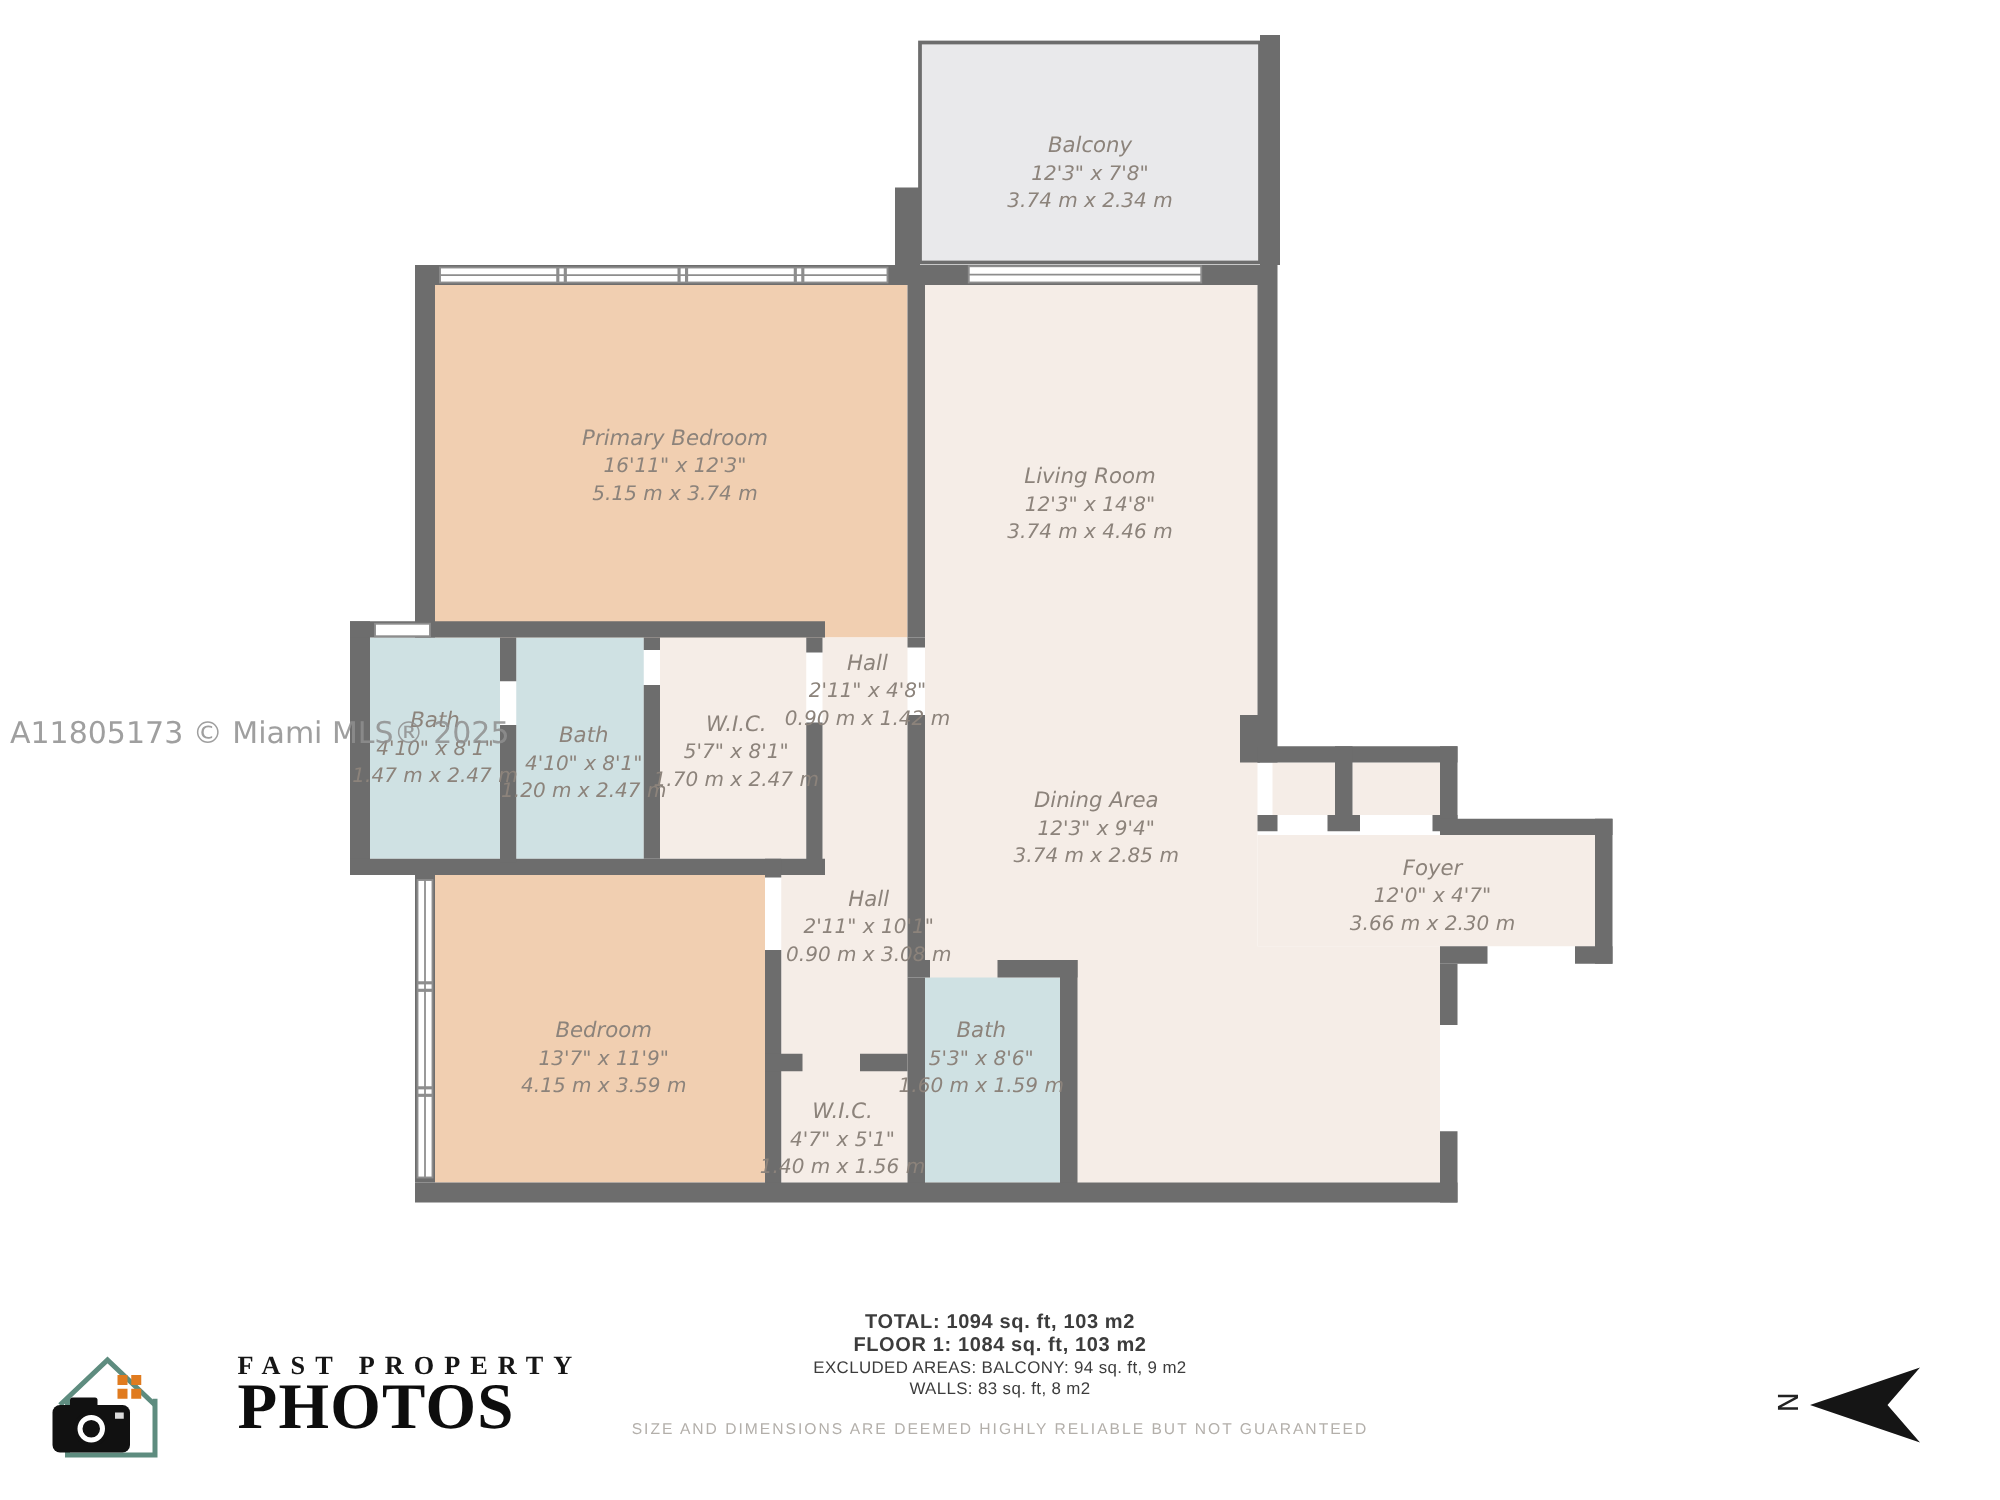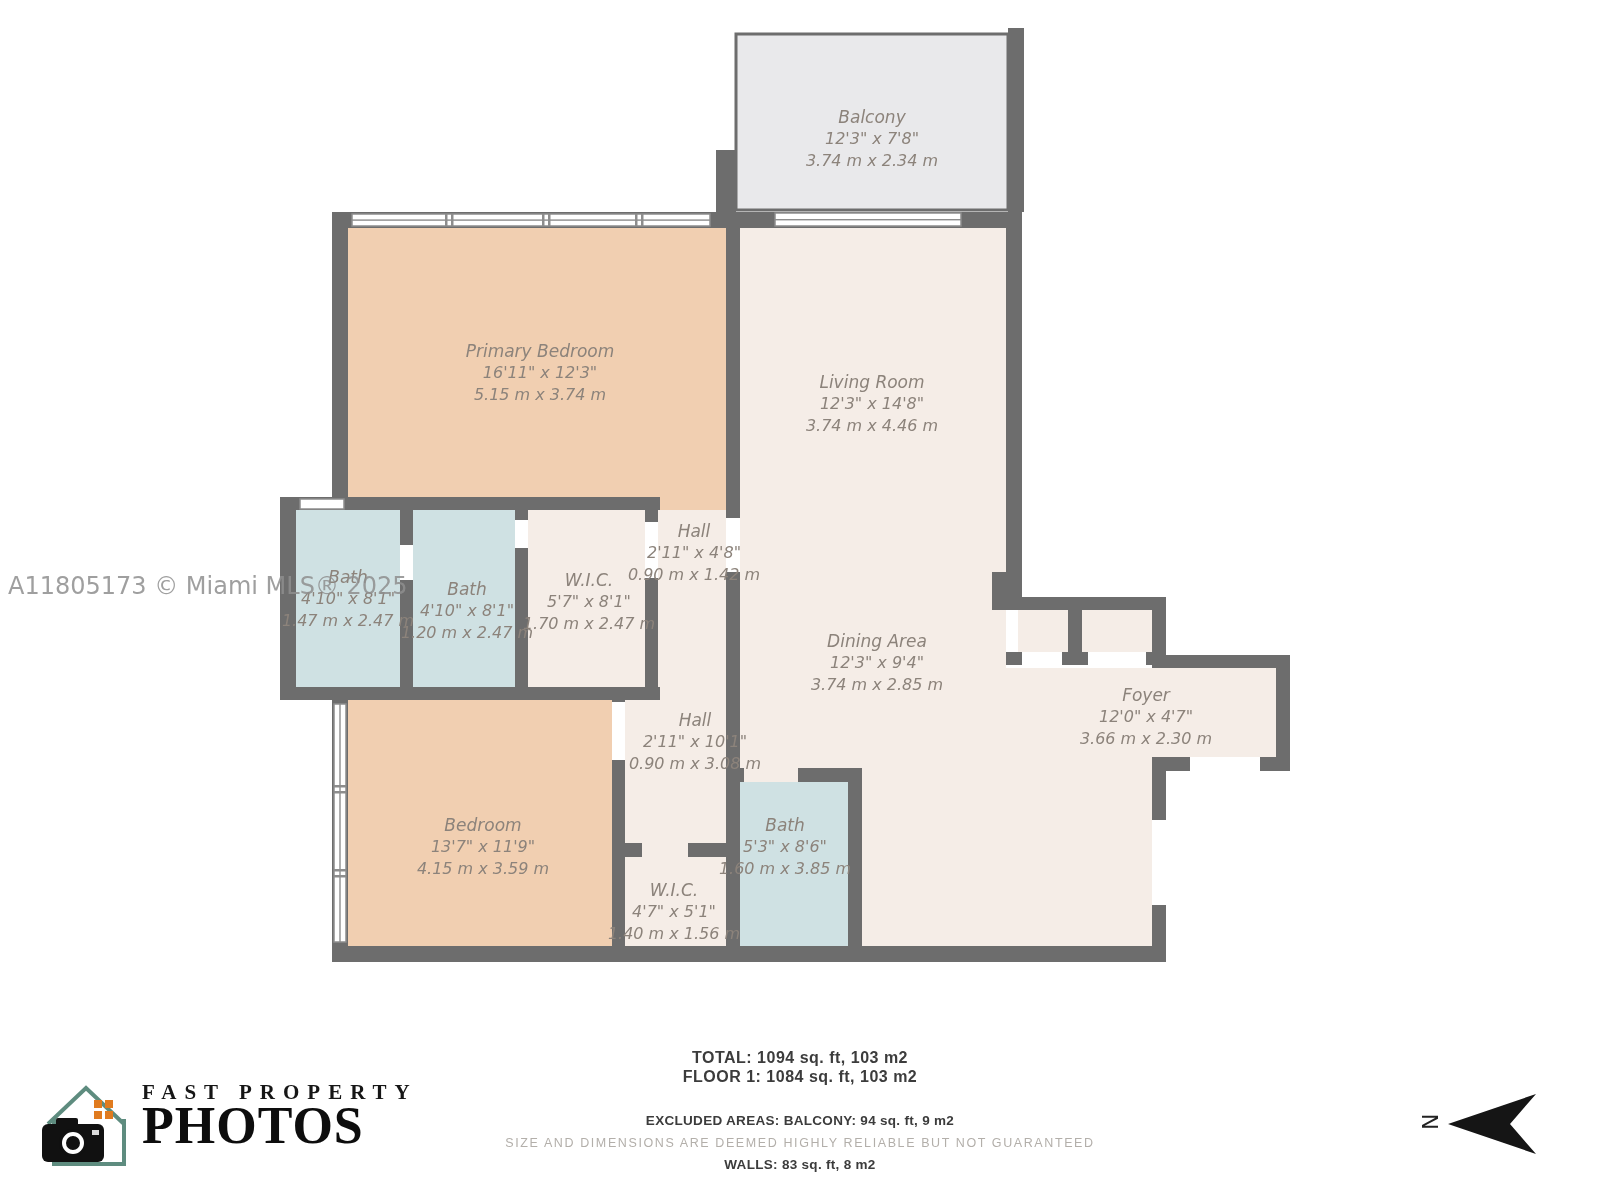--- a/index.html
+++ b/index.html
@@ -21,27 +21,27 @@
               color:var(--label_text,#8c837b);line-height:1.32;white-space:nowrap;z-index:5;font-style:italic;}
   .rname{font-size:17px;}
   .rdim{font-size:16px;}
 
   .watermark{position:absolute;left:8px;top:572px;font-size:24px;color:#8f8f8f;opacity:.85;
              white-space:nowrap;z-index:6;}
 
   .summary{position:absolute;left:0;width:100%;top:1048px;text-align:center;
            font-family:"Liberation Sans",sans-serif;color:#3c3c3c;z-index:4;}
   .sum-main{font-size:16px;font-weight:bold;letter-spacing:.5px;line-height:1.2;}
-  .sum-sub{font-size:13.5px;font-weight:bold;letter-spacing:.3px;line-height:1.2;margin-top:27px;}
+  .sum-sub{font-size:13.5px;font-weight:normal;letter-spacing:.3px;line-height:1.2;}
   .disclaimer{position:absolute;left:0;width:100%;top:1136px;text-align:center;
               font-family:"Liberation Sans",sans-serif;font-size:12.5px;color:#b3afaa;
               letter-spacing:1.6px;z-index:4;}
 
   .logo{position:absolute;left:40px;top:1078px;display:flex;align-items:flex-start;gap:10px;z-index:6;}
-  .logo-text{display:flex;flex-direction:column;}
+  .logo-text{display:flex;flex-direction:column;margin-left:48px;}
   .logo-line1{font-family:"Liberation Serif",serif;font-size:21px;font-weight:700;
               letter-spacing:8px;color:#161616;margin-top:2px;}
   .logo-line2{font-family:"Liberation Serif",serif;font-size:52px;font-weight:600;
               letter-spacing:1px;line-height:.82;color:#0d0d0d;}
 </style>
 </head>
 <body>
 
 <div id="canvas">
 
@@ -187,21 +187,21 @@
     <div class="rdim">4.15 m x 3.59 m</div>
   </div>
   <div class="room-label" style="left:695px;top:741px">
     <div class="rname">Hall</div>
     <div class="rdim">2'11" x 10'1"</div>
     <div class="rdim">0.90 m x 3.08 m</div>
   </div>
   <div class="room-label" style="left:785px;top:846px">
     <div class="rname">Bath</div>
     <div class="rdim">5'3" x 8'6"</div>
-    <div class="rdim">1.60 m x 3.85 m</div>
+    <div class="rdim">1.60 m x 1.59 m</div>
   </div>
   <div class="room-label" style="left:674px;top:911px">
     <div class="rname">W.I.C.</div>
     <div class="rdim">4'7" x 5'1"</div>
     <div class="rdim">1.40 m x 1.56 m</div>
   </div>
 
   <div class="watermark">A11805173 © Miami MLS® 2025</div>
 
   <div class="summary">

